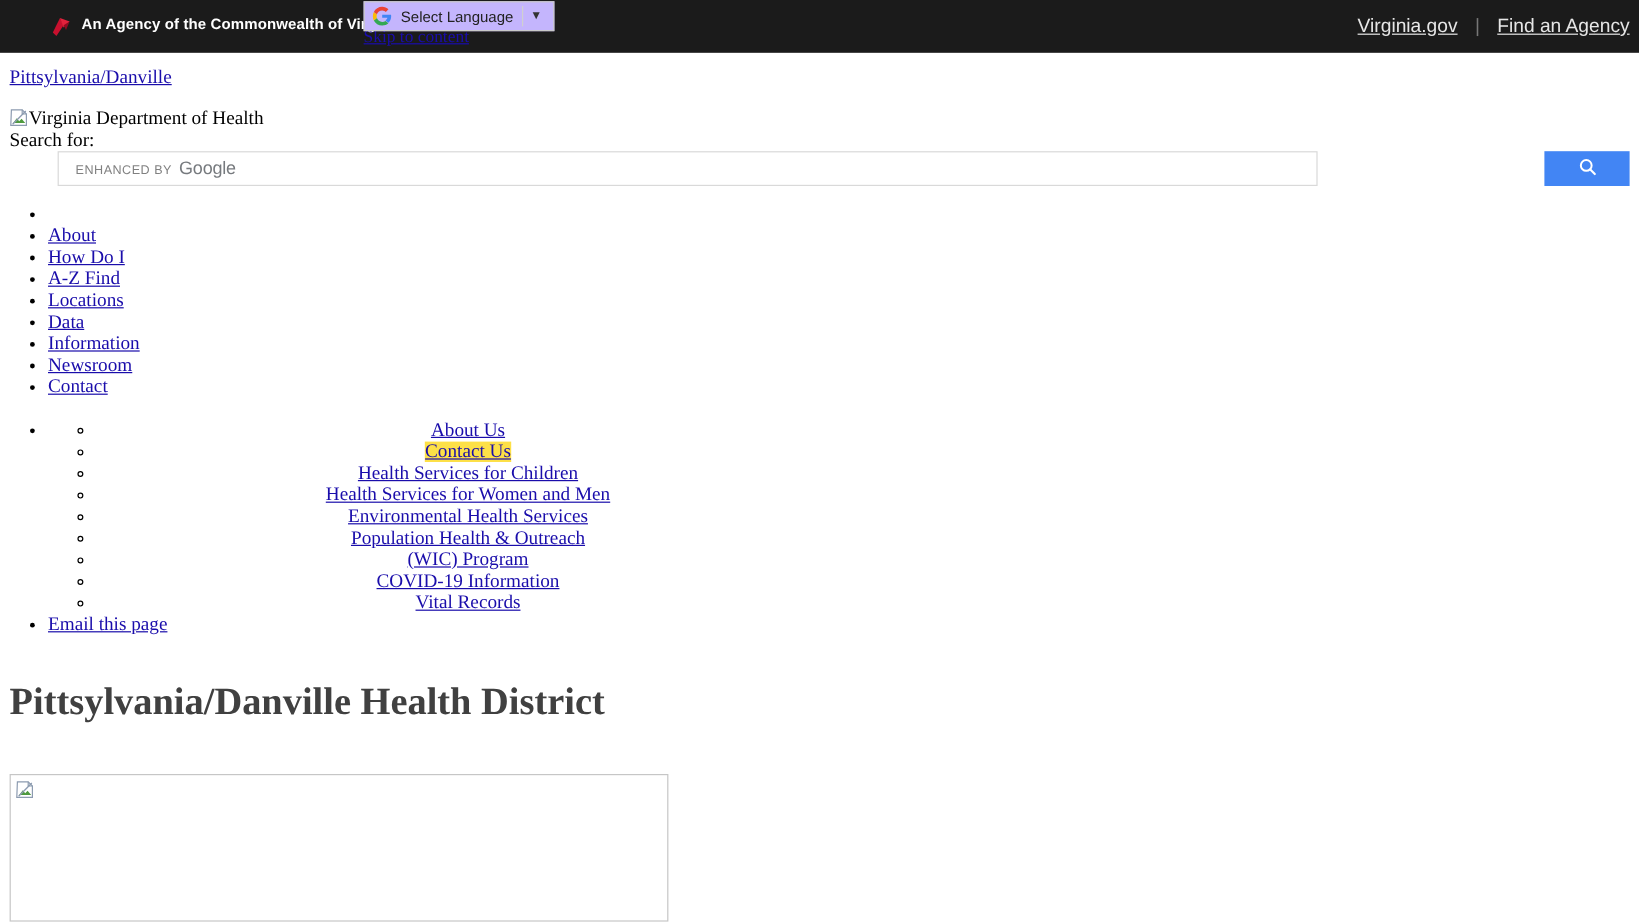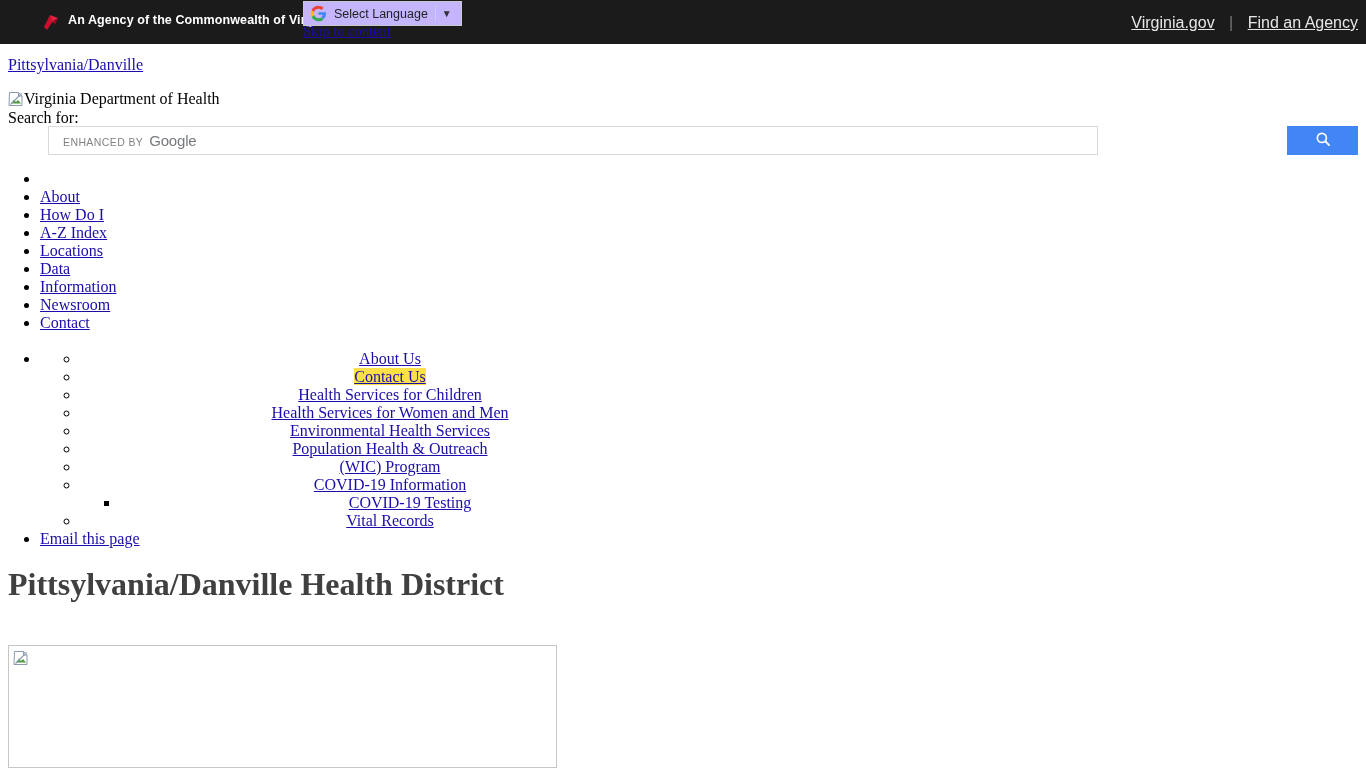--- a/index.html
+++ b/index.html
@@ -333,21 +333,21 @@
     </span>
   </button>
 </div>
 
 <div class="nav-block">
 
   <ul class="nav-list">
     <li><span></span></li>
     <li><a href="#">About</a></li>
     <li><a href="#">How Do I</a></li>
-    <li><a href="#">A-Z Index</a></li>
+    <li><a href="#">A-Z Find</a></li>
     <li><a href="#">Locations</a></li>
     <li><a href="#">Data</a></li>
     <li><a href="#">Information</a></li>
     <li><a href="#">Newsroom</a></li>
     <li><a href="#">Contact</a></li>
   </ul>
 
   <div class="nav-gap"></div>
 
   <ul class="nav-list">
@@ -355,23 +355,20 @@
       <ul class="sub-list">
         <li><a href="#">About Us</a></li>
         <li><a class="highlighted" href="#">Contact Us</a></li>
         <li><a href="#">Health Services for Children</a></li>
         <li><a href="#">Health Services for Women and Men</a></li>
         <li><a href="#">Environmental Health Services</a></li>
         <li><a href="#">Population Health &amp; Outreach</a></li>
         <li><a href="#">(WIC) Program</a></li>
         <li>
           <a href="#">COVID-19 Information</a>
-          <ul class="subsub-list">
-            <li><a href="#">COVID-19 Testing</a></li>
-          </ul>
         </li>
         <li><a href="#">Vital Records</a></li>
       </ul>
     </li>
     <li><a href="#">Email this page</a></li>
   </ul>
 
 </div>
 
 <h1 class="page-title">Pittsylvania/Danville Health District</h1>

